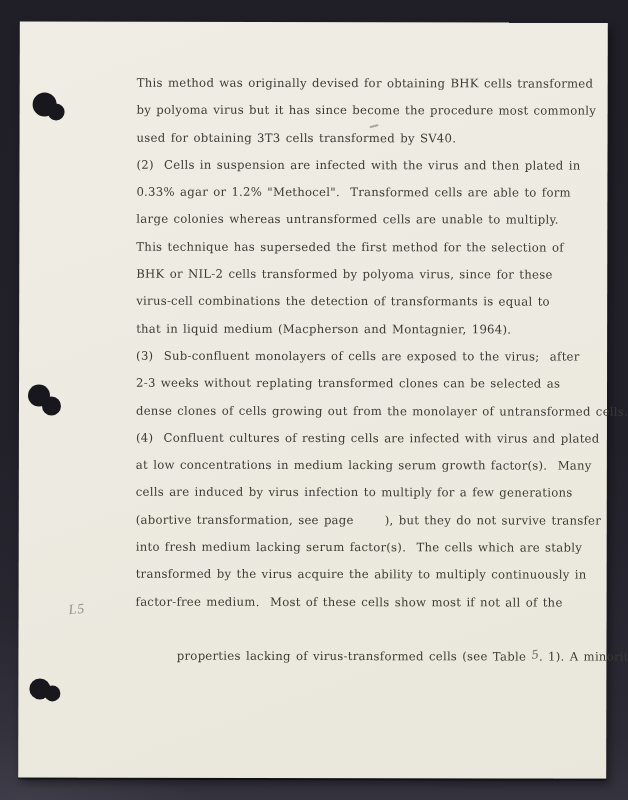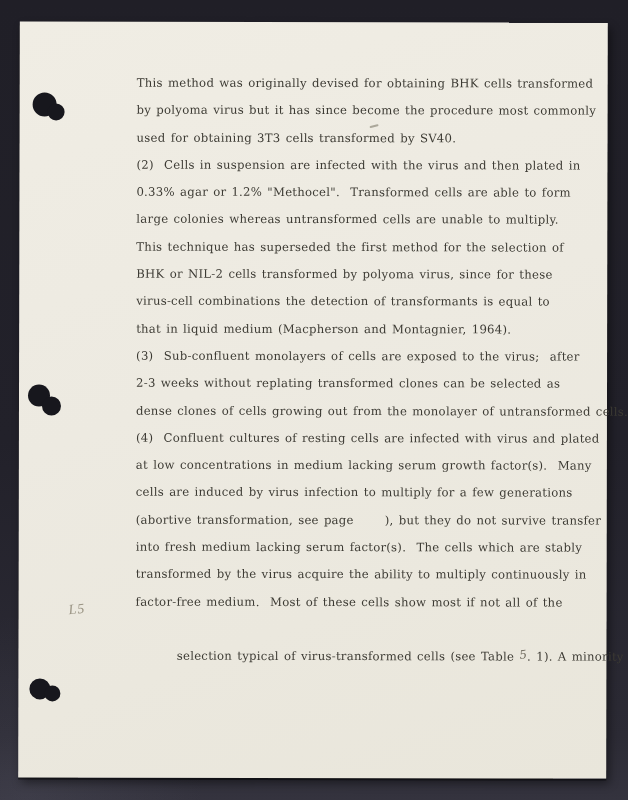--- a/index.html
+++ b/index.html
@@ -126,20 +126,20 @@
       <div class="line">2-3 weeks without replating transformed clones can be selected as</div>
       <div class="line">dense clones of cells growing out from the monolayer of untransformed cells.</div>
       <div class="line">(4)  Confluent cultures of resting cells are infected with virus and plated</div>
       <div class="line">at low concentrations in medium lacking serum growth factor(s).  Many</div>
       <div class="line">cells are induced by virus infection to multiply for a few generations</div>
       <div class="line">(abortive transformation, see page      ), but they do not survive transfer</div>
       <div class="line">into fresh medium lacking serum factor(s).  The cells which are stably</div>
       <div class="line">transformed by the virus acquire the ability to multiply continuously in</div>
       <div class="line">factor-free medium.  Most of these cells show most if not all of the</div>
       <div class="line">
-        <span>selection typical of virus-transformed cells (see Table </span><span class="hand-numeral">5</span><span>. 1). A minority of</span>
+        <span>properties lacking of virus-transformed cells (see Table </span><span class="hand-numeral">5</span><span>. 1). A minority of</span>
       </div>
     </div>
 
     <div class="margin-note">L5</div>
 
   </div>
 </div>
 
 </body></html>

